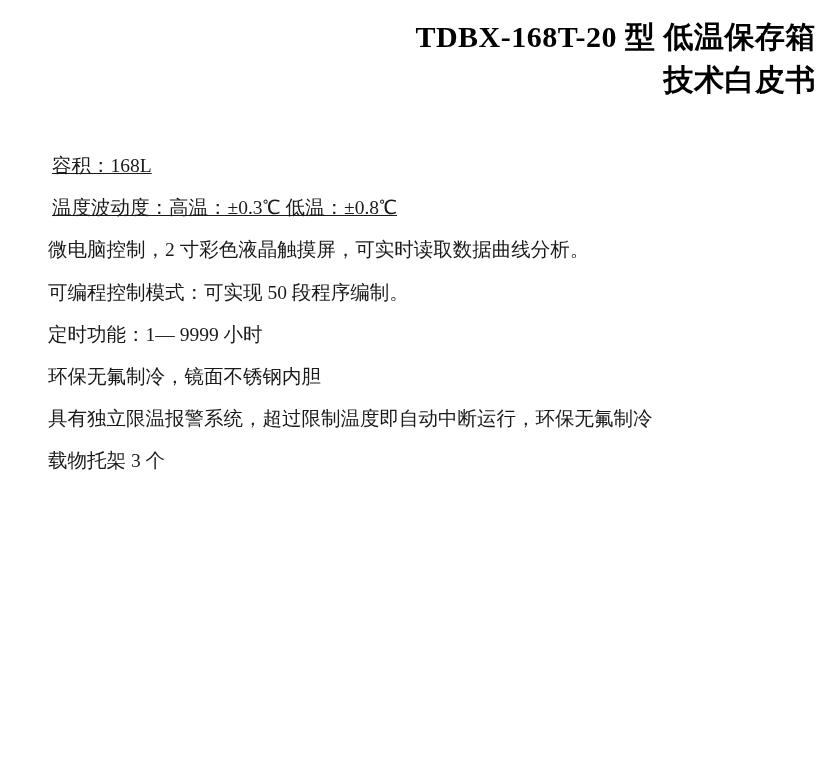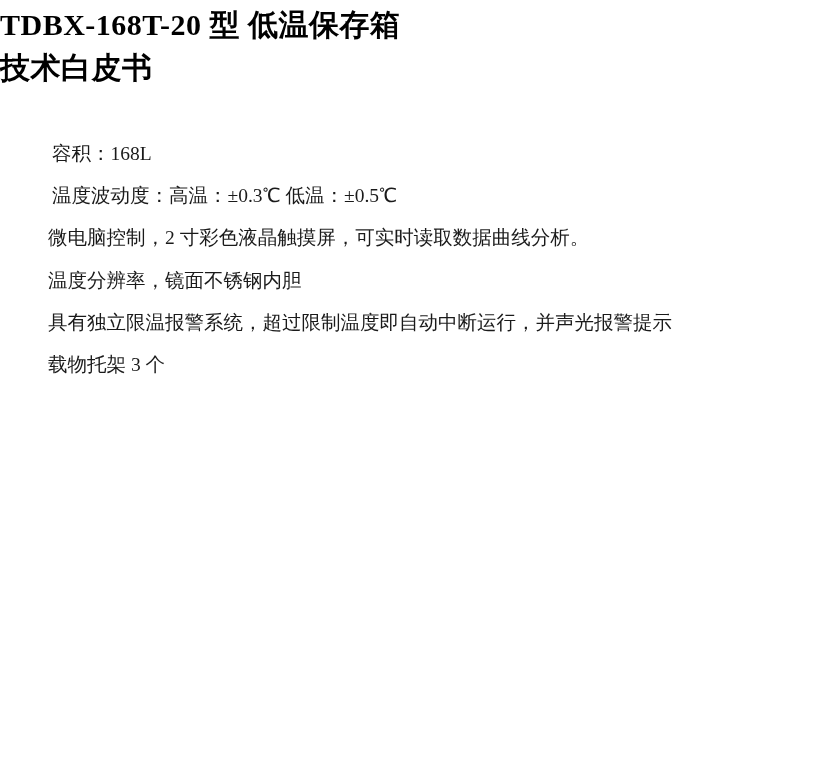--- a/index.html
+++ b/index.html
@@ -14,22 +14,22 @@
     color: #000000;
     overflow: hidden;
   }
   .page {
     position: relative;
     width: 816px;
     height: 758px;
     box-sizing: border-box;
   }
   .title-block {
-    margin-top: 4px;
-    text-align: left;
+    margin-top: 16px;
+    text-align: right;
   }
   .title-line {
     font-family: "Liberation Serif", serif;
     font-size: 30px;
     font-weight: bold;
     line-height: 1.42;
     letter-spacing: 0.5px;
   }
   .body-block {
     margin-top: 44px;
@@ -38,34 +38,37 @@
   }
   .para {
     font-family: "Liberation Serif", serif;
     font-size: 19.5px;
     line-height: 2.16;
     color: #1a1a1a;
     white-space: nowrap;
   }
   .para.indent {
     padding-left: 4px;
+    text-decoration: underline;
   }
 </style>
 </head>
 <body>
 
 <div class="page">
 
   <div class="title-block">
     <div class="title-line">TDBX-168T-20 型  低温保存箱</div>
     <div class="title-line">技术白皮书</div>
   </div>
 
   <div class="body-block">
     <div class="para indent">容积：168L</div>
-    <div class="para indent">温度波动度：高温：±0.3℃ 低温：±0.5℃</div>
+    <div class="para indent">温度波动度：高温：±0.3℃ 低温：±0.8℃</div>
     <div class="para">微电脑控制，2 寸彩色液晶触摸屏，可实时读取数据曲线分析。</div>
-    <div class="para">温度分辨率，镜面不锈钢内胆</div>
-    <div class="para">具有独立限温报警系统，超过限制温度即自动中断运行，并声光报警提示</div>
+    <div class="para">可编程控制模式：可实现 50 段程序编制。</div>
+    <div class="para">定时功能：1— 9999 小时</div>
+    <div class="para">环保无氟制冷，镜面不锈钢内胆</div>
+    <div class="para">具有独立限温报警系统，超过限制温度即自动中断运行，环保无氟制冷</div>
     <div class="para">载物托架 3 个</div>
   </div>
 
 </div>
 
 </body></html>

